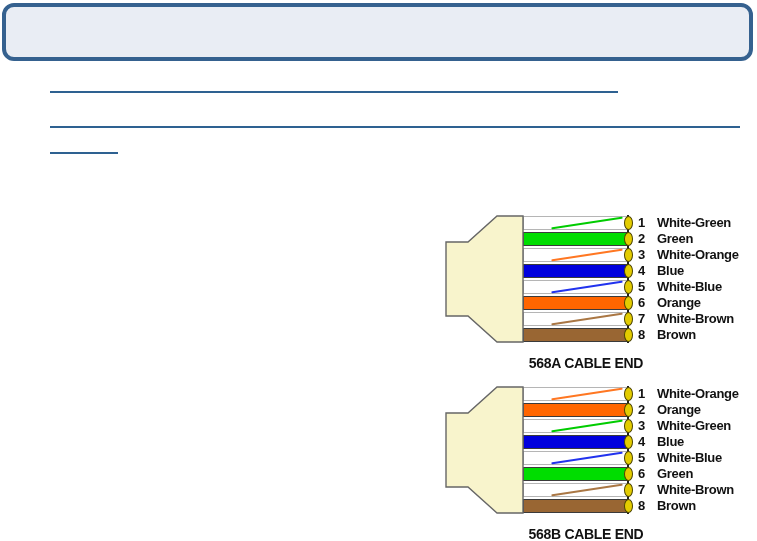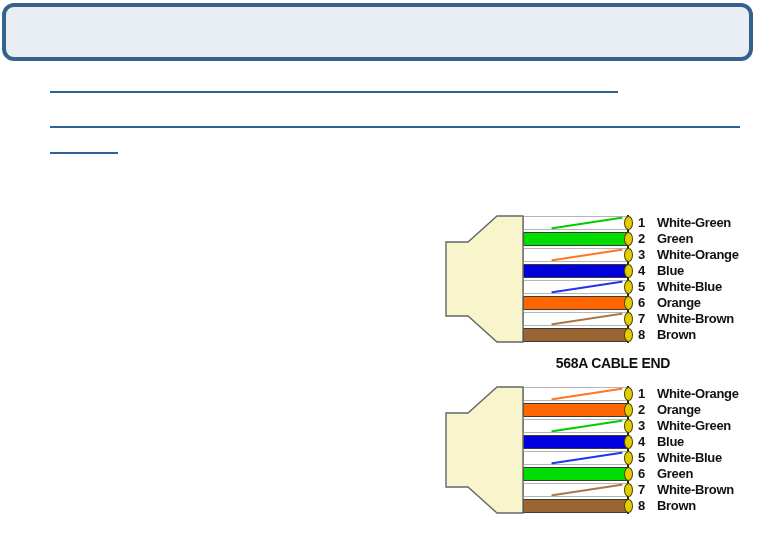--- a/index.html
+++ b/index.html
@@ -40,21 +40,21 @@
     position: absolute; left: 193px; top: 0; width: 18px;
     font-size: 13px; font-weight: bold; line-height: 16px; color: #111;
   }
   .wire-label {
     position: absolute; left: 212px; top: 0; white-space: nowrap;
     font-size: 13px; font-weight: bold; line-height: 16px;
     color: #111; letter-spacing: -0.3px;
   }
   .plug { position: absolute; left: 0; top: 0; z-index: 3; }
   .caption {
-    position: absolute; left: 88px; top: 140px; width: 160px; text-align: center;
+    position: absolute; left: 61px; top: 140px; width: 160px; text-align: center;
     font-size: 14px; font-weight: bold; color: #111; letter-spacing: -0.3px;
     white-space: nowrap;
   }
 </style>
 </head>
 <body>
 
 <div class="screen">
 
   <div class="header-box" style="background: rgb(233, 237, 244);"></div>
@@ -209,15 +209,16 @@
       </div>
 
     </div>
 
     <div class="pin-strip" style="background: rgb(34, 34, 34);"></div>
 
     <svg class="plug" width="79" height="128" viewBox="0 0 79 128">
       <polygon points="1,27 23,27 52,1 78,1 78,127 52,127 23,101 1,101" stroke="#666666" stroke-width="1.4" fill="#f8f4cc"></polygon>
     </svg>
 
+    <div class="caption">568B CABLE END</div>
   </div>
 
 </div>
 
 </body></html>

